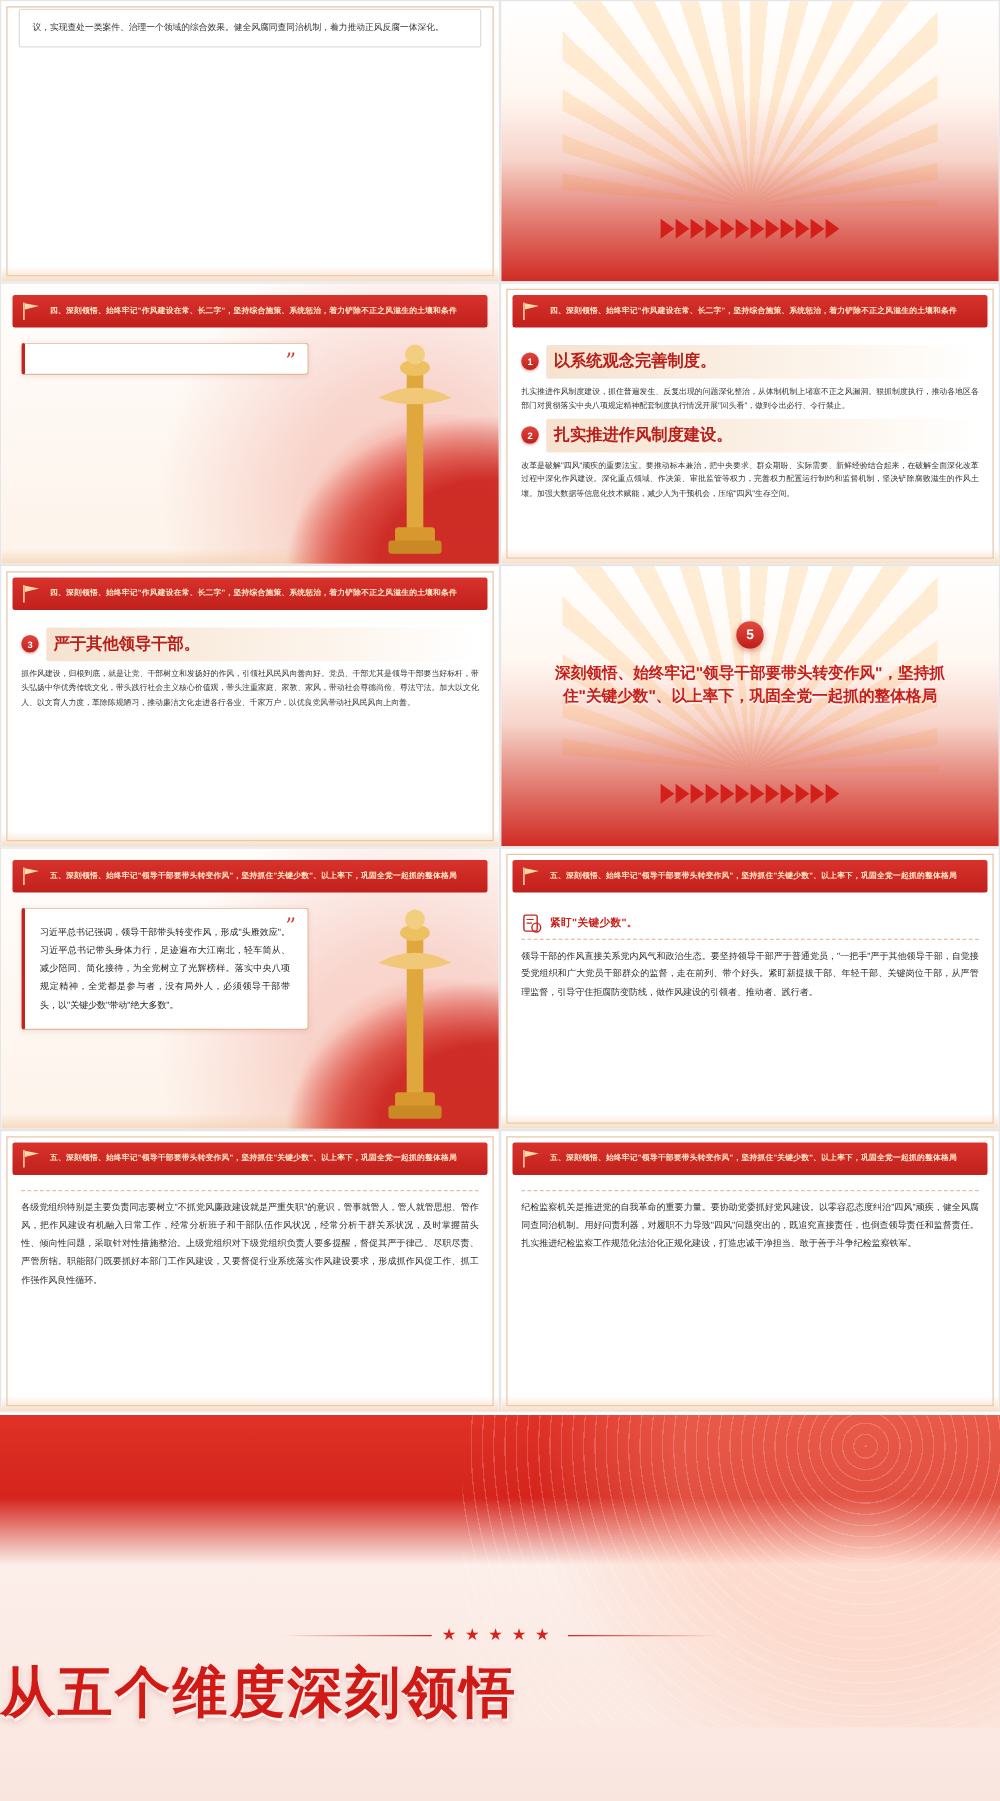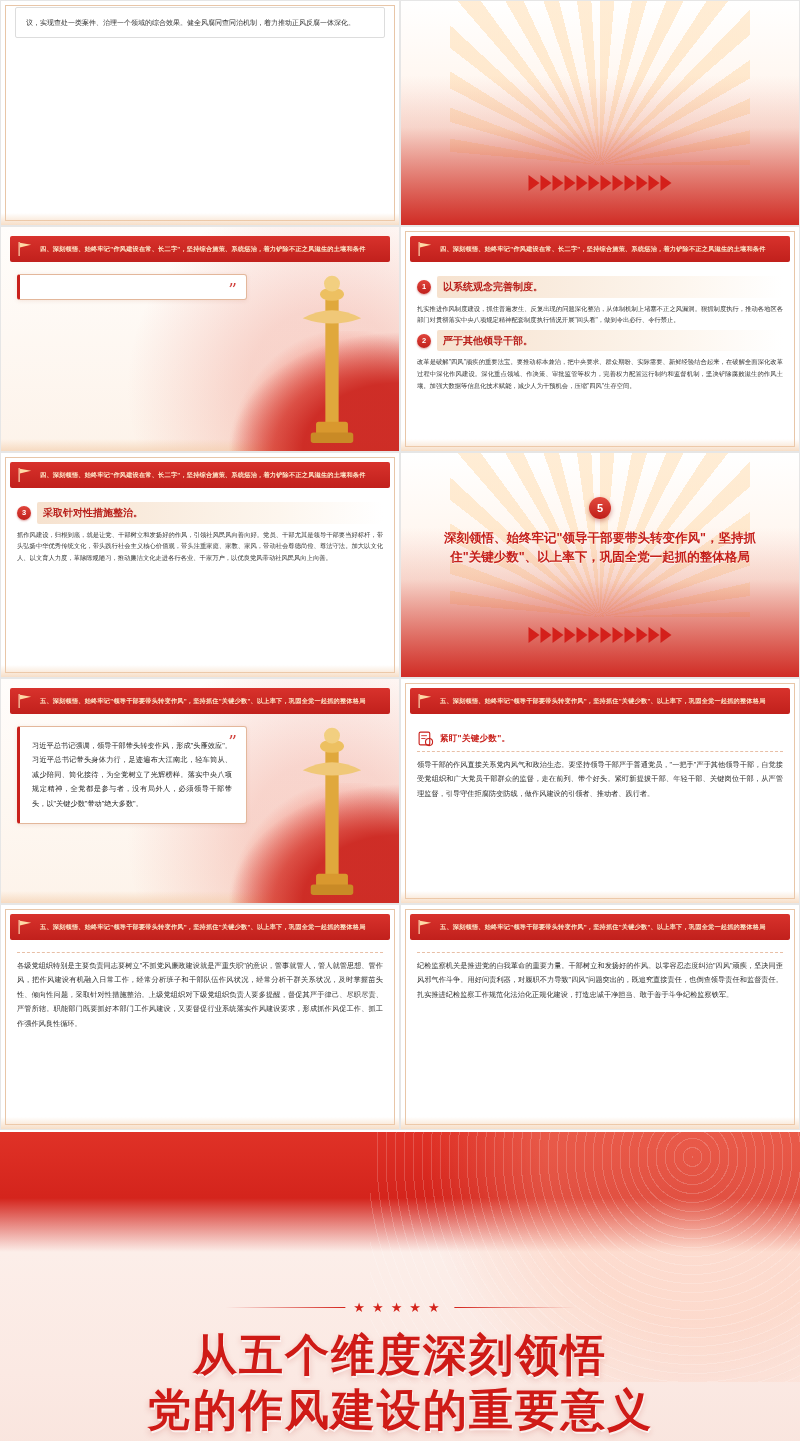--- a/index.html
+++ b/index.html
@@ -79,21 +79,21 @@
     width: 14px; height: 14px; border-radius: 50%;
     background: linear-gradient(180deg,#e0453c,#c0201c);
     color: #fff; font-size: 7.5px; font-weight: bold;
     display: flex; align-items: center; justify-content: center;
     flex: 0 0 auto;
     box-shadow: 0 1px 2px rgba(170,30,25,.4);
   }
   .num-title {
     flex: 1;
     background: linear-gradient(90deg,#f6e2cf 0%, #fdf6ee 70%, #ffffff 100%);
-    color: #b81f1a; font-weight: bold; font-size: 10px;
+    color: #b81f1a; font-weight: bold; font-size: 13px;
     padding: 2px 6px; border-radius: 2px;
   }
   .para { margin-top: 5px; font-size: 6.3px; line-height: 1.85; color: #333; text-align: justify; }
 
   
   .quote-wrap {
     position: relative;
     margin: 12px 0 0 16px;
     width: 230px;
     background: #fff;
@@ -230,21 +230,20 @@
   }
   .cover-star-row {
     position: absolute; top: 168px; left: 50%; transform: translateX(-50%);
     color: #d4241c; letter-spacing: 7px; font-size: 13px;
     display: flex; align-items: center; gap: 8px;
   }
   .star-line { width: 120px; height: 1px; background: linear-gradient(90deg, rgba(212,36,28,0), #d4241c); }
   .star-line.r { background: linear-gradient(90deg, #d4241c, rgba(212,36,28,0)); }
   .cover-title {
     position: absolute; top: 195px; left: 0; width: 100%;
-    text-align: center;
     color: #cf1a16;
     font-weight: bold;
     font-size: 44px;
     line-height: 1.25;
     letter-spacing: 2px;
     text-shadow: 1px 2px 0 rgba(255,255,255,.7), 0 3px 6px rgba(180,40,30,.25);
   }
   .cover-sub {
     position: absolute; top: 308px; left: 0; width: 100%;
     text-align: center;
@@ -314,38 +313,38 @@
       <span class="hdr-text">四、深刻领悟、始终牢记"作风建设在常、长二字"，坚持综合施策、系统惩治，着力铲除不正之风滋生的土壤和条件</span>
     </div>
     <div class="bodyarea">
       <div class="num-row">
         <span class="circle-num">1</span>
         <span class="num-title">以系统观念完善制度。</span>
       </div>
       <div class="para">扎实推进作风制度建设，抓住普遍发生、反复出现的问题深化整治，从体制机制上堵塞不正之风漏洞。狠抓制度执行，推动各地区各部门对贯彻落实中央八项规定精神配套制度执行情况开展"回头看"，做到令出必行、令行禁止。</div>
       <div class="num-row">
         <span class="circle-num">2</span>
-        <span class="num-title">严于其他领导干部。</span>
+        <span class="num-title">扎实推进作风制度建设。</span>
       </div>
       <div class="para">改革是破解"四风"顽疾的重要法宝。要推动标本兼治，把中央要求、群众期盼、实际需要、新鲜经验结合起来，在破解全面深化改革过程中深化作风建设。深化重点领域、作决策、审批监管等权力，完善权力配置运行制约和监督机制，坚决铲除腐败滋生的作风土壤。加强大数据等信息化技术赋能，减少人为干预机会，压缩"四风"生存空间。</div>
     </div>
   </div>
 
   <div class="slide framed">
     <div class="hdr">
       <svg class="flagmark" viewBox="0 0 24 24">
         <path d="M3 2 L3 22" stroke="#ffe0b8" stroke-width="1.6" fill="none"></path>
         <path d="M4 3 L20 6 L4 10 Z" fill="#ffd9a6"></path>
       </svg>
       <span class="hdr-text">四、深刻领悟、始终牢记"作风建设在常、长二字"，坚持综合施策、系统惩治，着力铲除不正之风滋生的土壤和条件</span>
     </div>
     <div class="bodyarea">
       <div class="num-row">
         <span class="circle-num">3</span>
-        <span class="num-title">采取针对性措施整治。</span>
+        <span class="num-title">严于其他领导干部。</span>
       </div>
       <div class="para">抓作风建设，归根到底，就是让党、干部树立和发扬好的作风，引领社风民风向善向好。党员、干部尤其是领导干部要当好标杆，带头弘扬中华优秀传统文化，带头践行社会主义核心价值观，带头注重家庭、家教、家风，带动社会尊德尚俭、尊法守法。加大以文化人、以文育人力度，革除陈规陋习，推动廉洁文化走进各行各业、千家万户，以优良党风带动社风民风向上向善。</div>
     </div>
   </div>
 
   <div class="slide flag-slide">
     <div class="sunburst"></div>
     <div class="flag-band"></div>
     <div class="flags">
       <span class="flag"></span>
@@ -429,36 +428,35 @@
   <div class="slide framed">
     <div class="hdr">
       <svg class="flagmark" viewBox="0 0 24 24">
         <path d="M3 2 L3 22" stroke="#ffe0b8" stroke-width="1.6" fill="none"></path>
         <path d="M4 3 L20 6 L4 10 Z" fill="#ffd9a6"></path>
       </svg>
       <span class="hdr-text">五、深刻领悟、始终牢记"领导干部要带头转变作风"，坚持抓住"关键少数"、以上率下，巩固全党一起抓的整体格局</span>
     </div>
     <div class="bodyarea">
       <div class="icon-underline"></div>
-      <div class="plain-para">纪检监察机关是推进党的自我革命的重要力量。干部树立和发扬好的作风。以零容忍态度纠治"四风"顽疾，坚决同歪风邪气作斗争。用好问责利器，对履职不力导致"四风"问题突出的，既追究直接责任，也倒查领导责任和监督责任。扎实推进纪检监察工作规范化法治化正规化建设，打造忠诚干净担当、敢于善于斗争纪检监察铁军。</div>
+      <div class="plain-para">纪检监察机关是推进党的自我革命的重要力量。要协助党委抓好党风建设。以零容忍态度纠治"四风"顽疾，健全风腐同查同治机制。用好问责利器，对履职不力导致"四风"问题突出的，既追究直接责任，也倒查领导责任和监督责任。扎实推进纪检监察工作规范化法治化正规化建设，打造忠诚干净担当、敢于善于斗争纪检监察铁军。</div>
     </div>
   </div>
 
 </div>
 
 <div class="cover">
   <div class="cover-top-red"></div>
   <div class="cover-swirl"></div>
 
   <div class="cover-star-row">
     <span class="star-line"></span>
     <span>★★★★★</span>
     <span class="star-line r"></span>
   </div>
 
   <div class="cover-title">
     <div>从五个维度深刻领悟</div>
-    <div>党的作风建设的重要意义</div>
   </div>
 
   <div class="cover-sub">党的作风关系党的形象，关系人心向背，关系党的生死存亡，决定党和国家事业成败。</div>
 
 </div>
 
 </body></html>

